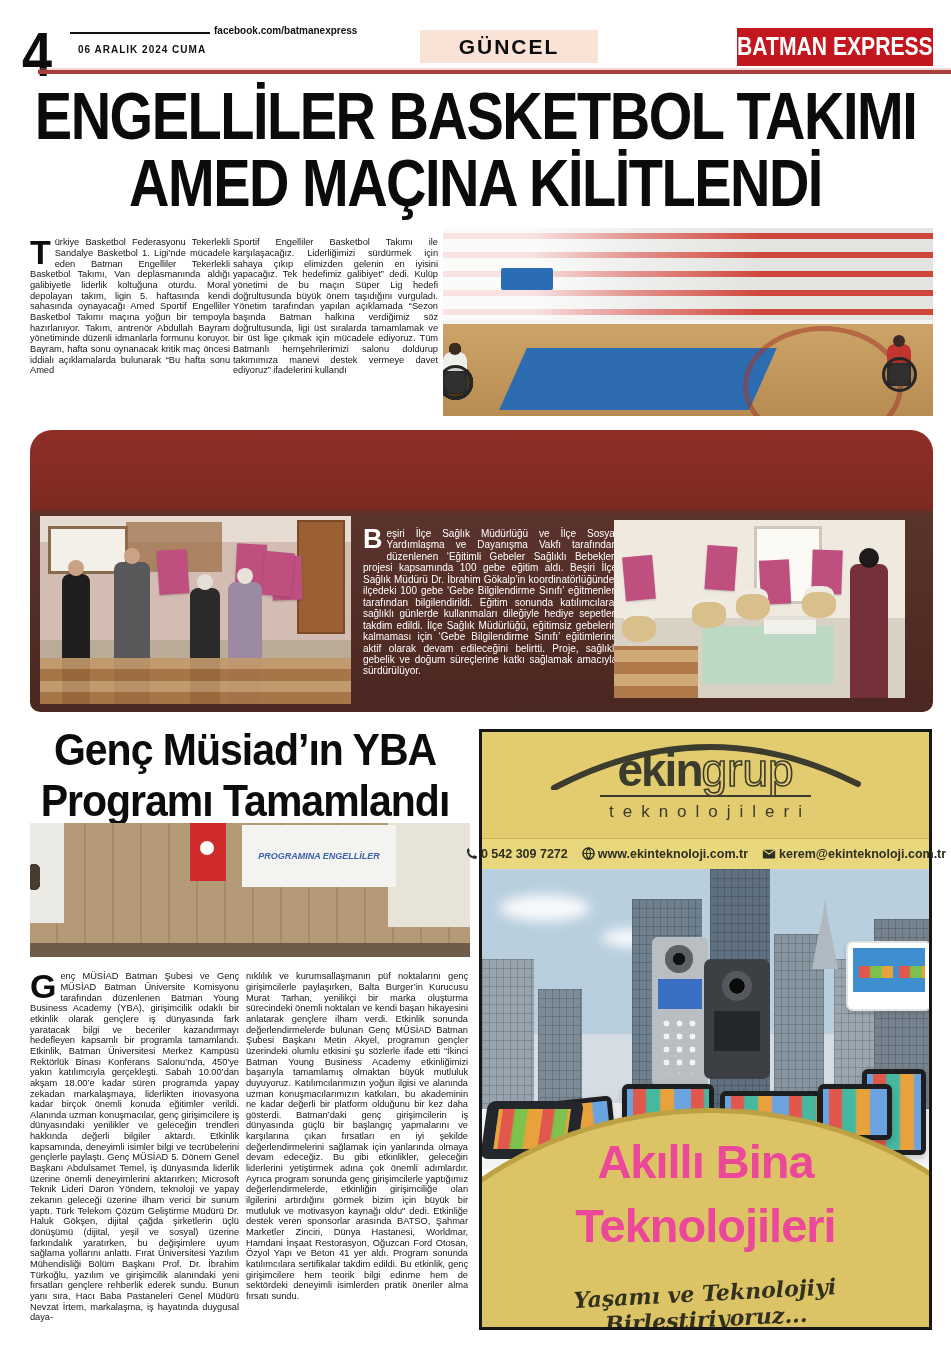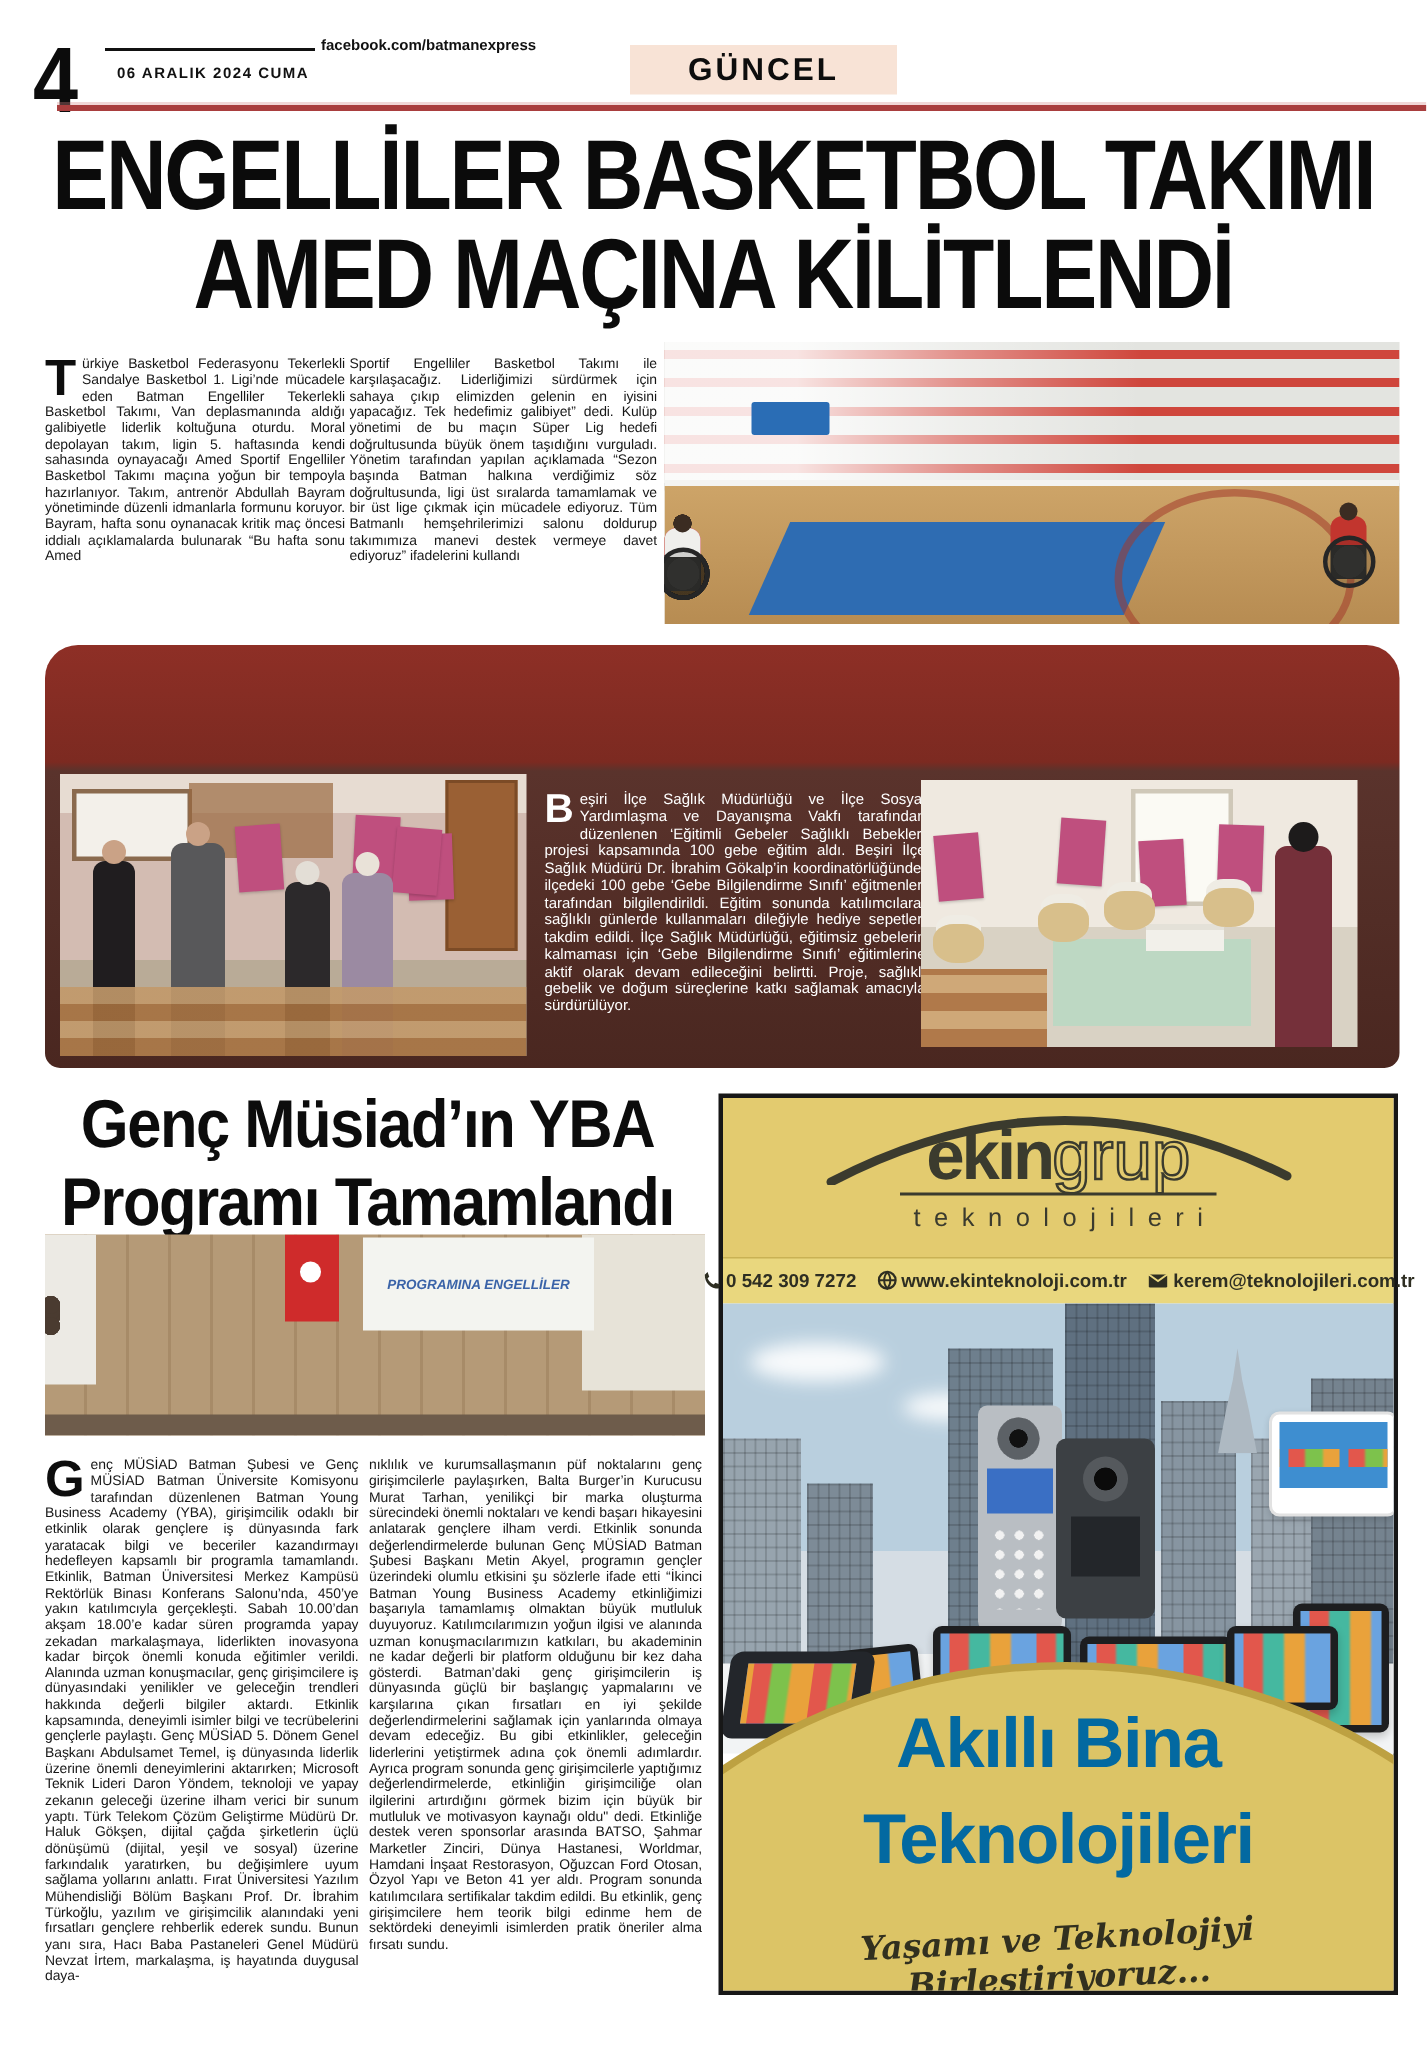--- a/index.html
+++ b/index.html
@@ -177,36 +177,39 @@
   .tab4{left:380px;top:200px;width:64px;height:86px;}
   .tab5{left:60px;top:230px;width:72px;height:50px;transform:rotate(-6deg);}
   .phone{left:2px;top:232px;width:96px;height:58px;background:#23262b;border-radius:8px;transform:skewX(-8deg);}
   .phone i{position:absolute;left:12px;top:8px;right:12px;bottom:10px;background:#3a74c8;
       background-image:linear-gradient(90deg,#e2574c 0 11px,#7dc24c 13px 24px,#e9a23b 26px 37px);
       background-size:40px 11px;background-position:4px 6px;background-repeat:repeat;}
   .ad-dome{position:absolute;left:0;right:0;top:362px;bottom:0;overflow:hidden;}
   .dome-ellipse{position:absolute;left:-32%;top:14px;width:164%;height:640px;border-radius:50%;
       background:#dcc466;border:5px solid #bda142;}
   .ad-title{position:absolute;left:0;right:0;top:36px;text-align:center;margin:0;
-      font-size:47px;line-height:64px;font-weight:800;color:#0369a1;letter-spacing:-1px;}
+      font-size:47px;line-height:64px;font-weight:800;color:#ec4899;letter-spacing:-1px;}
   .ad-title span{display:block;}
   .ad-tagline{position:absolute;left:0;right:0;top:186px;text-align:center;
       font-family:"DejaVu Serif",serif;font-style:italic;font-weight:700;font-size:22px;color:#32301f;
       transform:rotate(-3deg);}
 </style>
 </head>
 <body>
 
 <div class="page">
 
   <div class="pagenum">4</div>
   <div class="fb-line"></div>
   <div class="fb-text">facebook.com/batmanexpress</div>
   <div class="date-text">06 ARALIK 2024 CUMA</div>
   <div class="section-box">GÜNCEL</div>
+  <div class="brand-box">
+      <span>BATMAN EXPRESS</span>
+    </div>
   <div class="red-rule"></div>
 
   <h1 class="h1">
     <span>ENGELLİLER BASKETBOL TAKIMI</span>
     <span>AMED MAÇINA KİLİTLENDİ</span>
   </h1>
   <p class="bodytext col-a1-1"><span class="dc">T</span><span>ürkiye Basketbol Federasyonu Tekerlekli Sandalye Basketbol 1. Ligi’nde mücadele eden Batman Engelliler Tekerlekli Basketbol Takımı, Van deplasmanında aldığı galibiyetle liderlik koltuğuna oturdu. Moral depolayan takım, ligin 5. haftasında kendi sahasında oynayacağı Amed Sportif Engelliler Basketbol Takımı maçına yoğun bir tempoyla hazırlanıyor. Takım, antrenör Abdullah Bayram yönetiminde düzenli idmanlarla formunu koruyor. Bayram, hafta sonu oynanacak kritik maç öncesi iddialı açıklamalarda bulunarak “Bu hafta sonu Amed</span></p>
   <p class="bodytext col-a1-2"><span>Sportif Engelliler Basketbol Takımı ile karşılaşacağız. Liderliğimizi sürdürmek için sahaya çıkıp elimizden gelenin en iyisini yapacağız. Tek hedefimiz galibiyet” dedi. Kulüp yönetimi de bu maçın Süper Lig hedefi doğrultusunda büyük önem taşıdığını vurguladı. Yönetim tarafından yapılan açıklamada “Sezon başında Batman halkına verdiğimiz söz doğrultusunda, ligi üst sıralarda tamamlamak ve bir üst lige çıkmak için mücadele ediyoruz. Tüm Batmanlı hemşehrilerimizi salonu doldurup takımımıza manevi destek vermeye davet ediyoruz” ifadelerini kullandı</span></p>
 
   <div class="bb">
@@ -323,21 +326,21 @@
       <span><svg width="13" height="13" viewBox="0 0 14 14">
             <path d="M2 2c0 6 4 10 10 10l1-3-3.5-1.2-1 1.2c-2-.8-3.7-2.5-4.5-4.5L5.2 3.5 4 0z" fill="#2e2e22" transform="translate(0,1)"></path>
           </svg><b>0 542 309 7272</b></span>
       <span><svg width="13" height="13" viewBox="0 0 14 14">
             <circle cx="7" cy="7" r="6" fill="none" stroke="#2e2e22" stroke-width="1.6"></circle>
             <path d="M1 7h12M7 1c-3 3.5-3 8.5 0 12 3-3.5 3-8.5 0-12z" fill="none" stroke="#2e2e22" stroke-width="1.3"></path>
           </svg><b>www.ekinteknoloji.com.tr</b></span>
       <span><svg width="14" height="12" viewBox="0 0 16 12">
             <rect x="1" y="1" width="14" height="10" fill="#2e2e22" rx="1"></rect>
             <path d="M1 1l7 5 7-5" stroke="#e9d77e" stroke-width="1.4" fill="none"></path>
-          </svg><b>kerem@teknolojileri.com.tr</b></span>
+          </svg><b>kerem@ekinteknoloji.com.tr</b></span>
     </div>
 
     <div class="ad-photo">
       <i class="cloud c1"></i>
         <i class="cloud c2"></i>
       <b class="bl bl1"></b>
         <b class="bl bl2"></b>
         <b class="bl bl3"></b>
         <b class="bl bl4"></b>
         <b class="bl bl5"></b>

